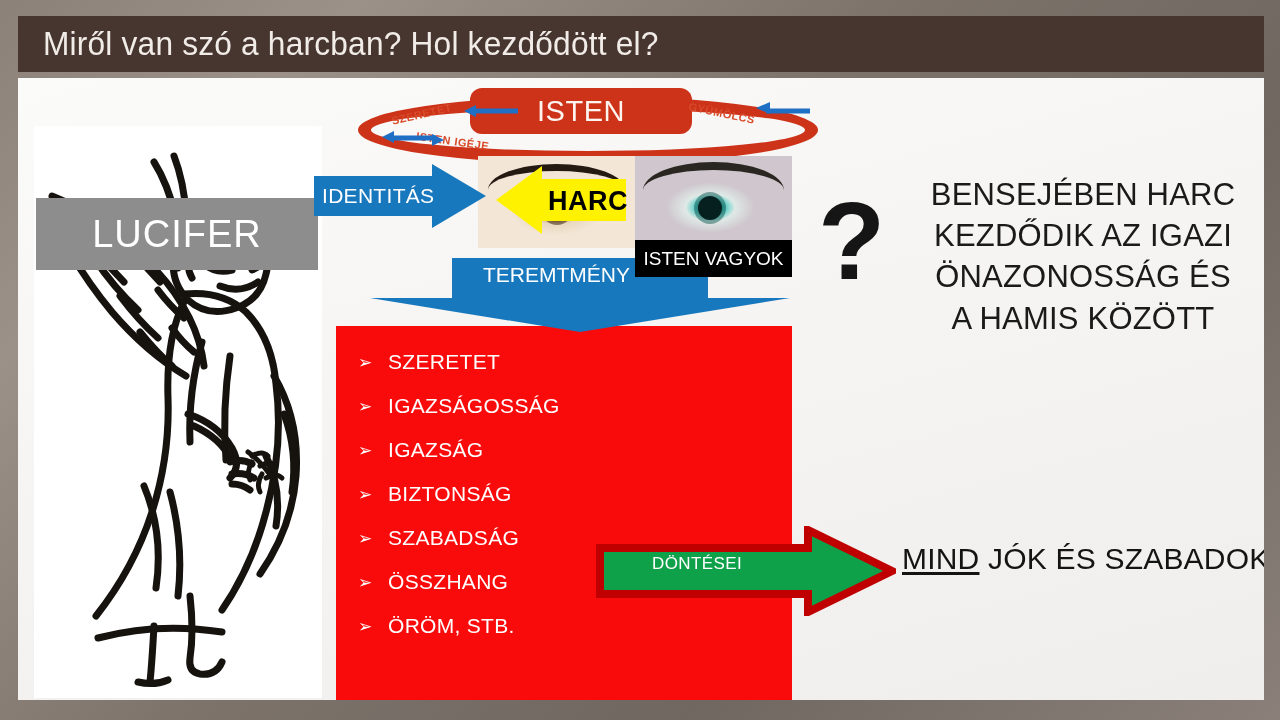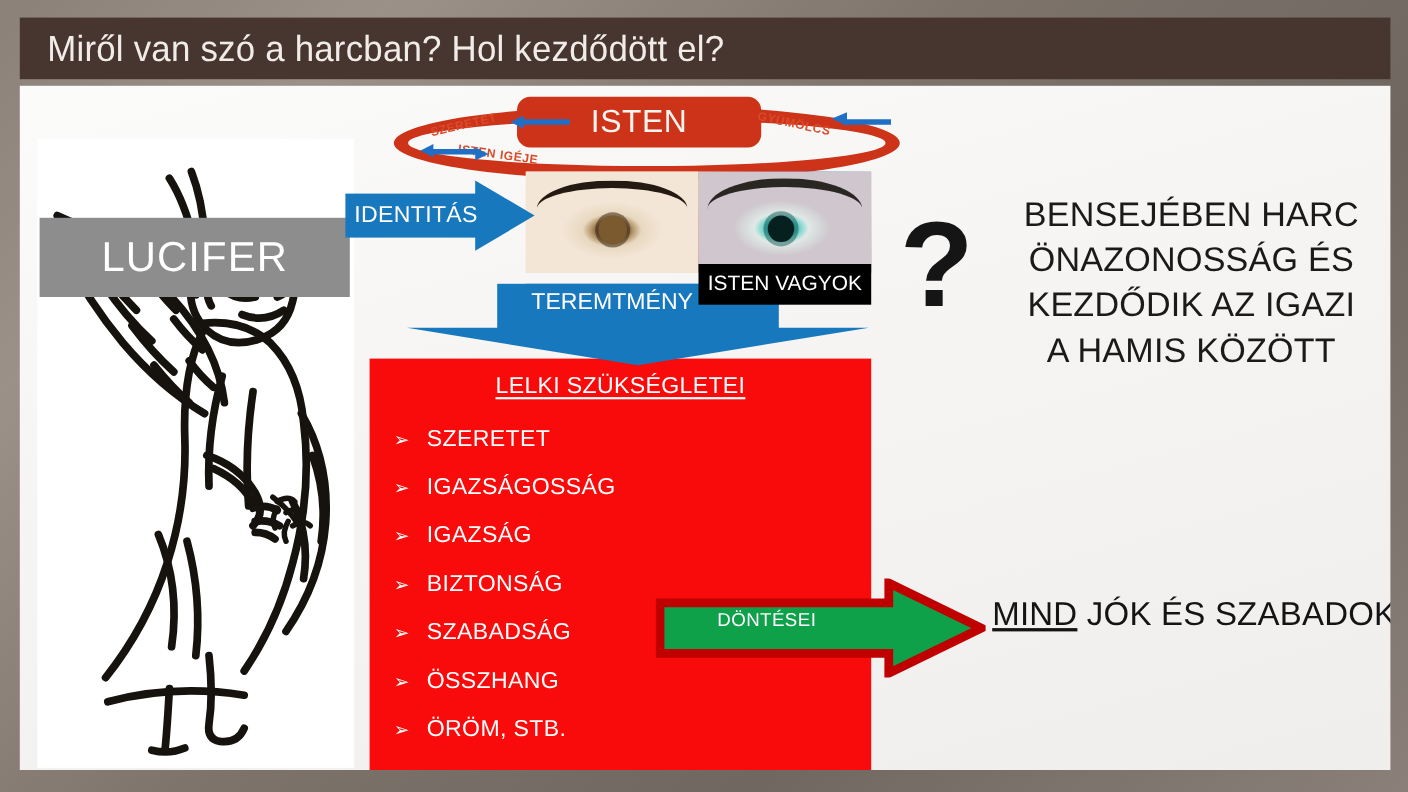--- a/index.html
+++ b/index.html
@@ -404,29 +404,33 @@
   </div>
   <div id="caption-teremtmeny">TEREMTMÉNY</div>
   <div id="caption-istenvagyok">ISTEN VAGYOK</div>
 
   <div id="identitas-arrow">
     <div class="shaft"></div>
     <div class="head"></div>
     <span id="identitas-label">IDENTITÁS</span>
   </div>
 
+  <div id="harc-arrow">
+    <div class="shaft"></div>
+    <div class="head"></div>
+    <span id="harc-label">HARC</span>
+  </div>
 
   <div id="bizalom-arrow">
     <div class="shaft"></div>
     <div class="head"></div>
     <span id="bizalom-label">BIZALOM</span>
   </div>
 
   <div id="needs-box">
-    <div id="needs-heading">LELKI SZÜKSÉGLETEI</div>
     <ul id="needs-list">
       <li>
         <span class="bullet-arrow">➢</span>
         <span>SZERETET</span>
       </li>
       <li>
         <span class="bullet-arrow">➢</span>
         <span>IGAZSÁGOSSÁG</span>
       </li>
       <li>
@@ -456,22 +460,22 @@
     <svg viewBox="0 0 300 90" xmlns="http://www.w3.org/2000/svg" aria-hidden="true">
       <polygon points="4,22 212,22 212,4 296,45 212,86 212,68 4,68" fill="#0fa04a" stroke="#c00000" stroke-width="8" stroke-linejoin="miter"></polygon>
     </svg>
     <span id="dontesei-label">DÖNTÉSEI</span>
   </div>
 
   <div id="question-mark">?</div>
 
   <div id="right-paragraph">
     <div>BENSEJÉBEN HARC</div>
+    <div>KEZDŐDIK AZ IGAZI</div>
     <div>ÖNAZONOSSÁG ÉS</div>
-    <div>KEZDŐDIK AZ IGAZI</div>
     <div>A HAMIS KÖZÖTT</div>
   </div>
 
   <div id="outcome-line">
     <span class="u">MIND</span><span> JÓK ÉS SZABADOK</span>
   </div>
 
 </div>
 
 </body></html>

